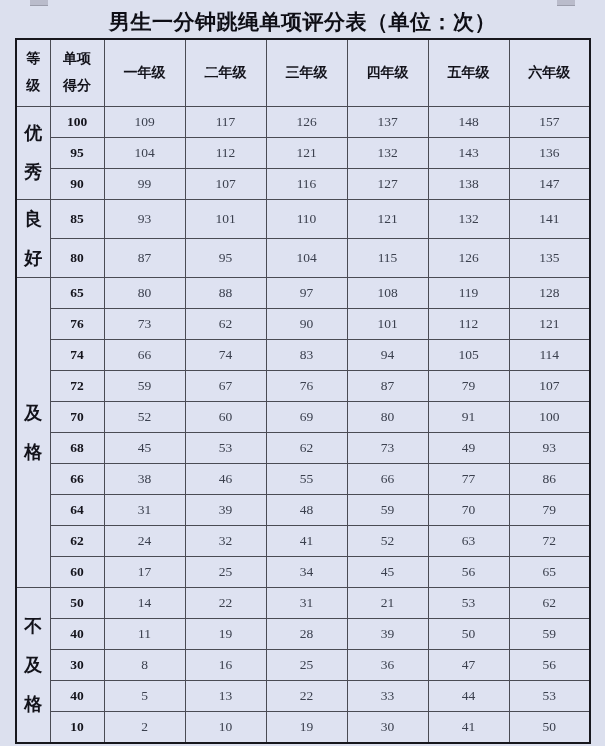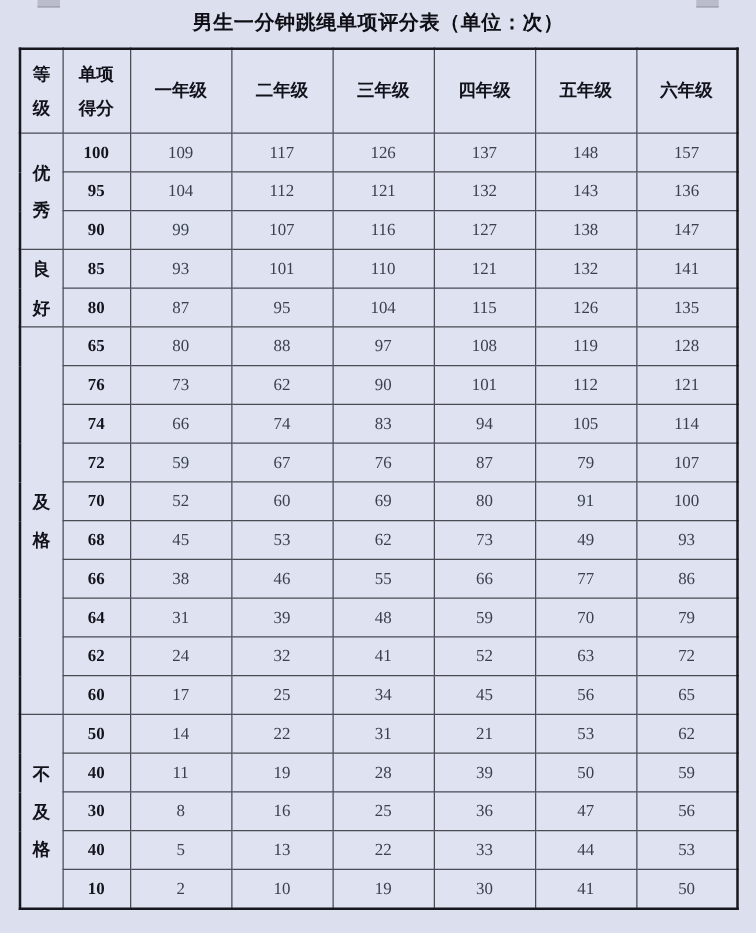--- a/index.html
+++ b/index.html
@@ -15,21 +15,21 @@
     position: absolute; top: 0; height: 5px; width: 18px;
     background: #babccb;
     border-bottom: 1px solid #9b9dab;
   }
   .crop-mark.left  { left: 30px; }
   .crop-mark.right { left: 557px; }
 
   .title {
     position: absolute; top: 8px; left: 0; width: 605px;
     text-align: center;
-    font-size: 16px; font-weight: bold; color: #0e0e15;
+    font-size: 21px; font-weight: bold; color: #0e0e15;
     letter-spacing: 0.5px;
   }
 
   table.score-table {
     position: absolute; top: 38px; left: 15px;
     width: 576px;
     border-collapse: collapse;
     table-layout: fixed;
     border: 2px solid #17171d;
     background: #dee2f1;
@@ -42,24 +42,25 @@
     background: #dee2f1;
   }
   thead td { height: 66px; font-weight: bold; color: #12121a; font-size: 14px; }
   tbody td { height: 30px; }
 
   .two-line {
     display: inline-block;
     width: 2.3em;
     word-break: break-all;
     line-height: 1.9;
+    font-family: Liberation Mono, monospace;
   }
   .two-line.narrow { width: 1.2em; }
 
-  .level-cell { font-weight: bold; color: #12121a; font-size: 14px; }
+  .level-cell { font-weight: bold; color: #12121a; font-size: 18px; }
   .level-cell .vert {
     display: inline-block;
     width: 1.15em;
     word-break: break-all;
     line-height: 2.15;
   }
 
   .score-cell {
     font-family: "Liberation Serif", serif;
     font-weight: bold;

